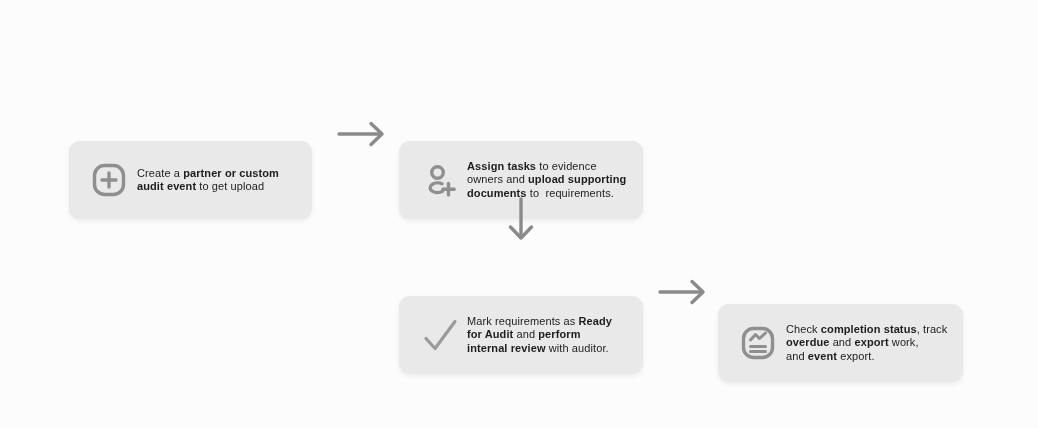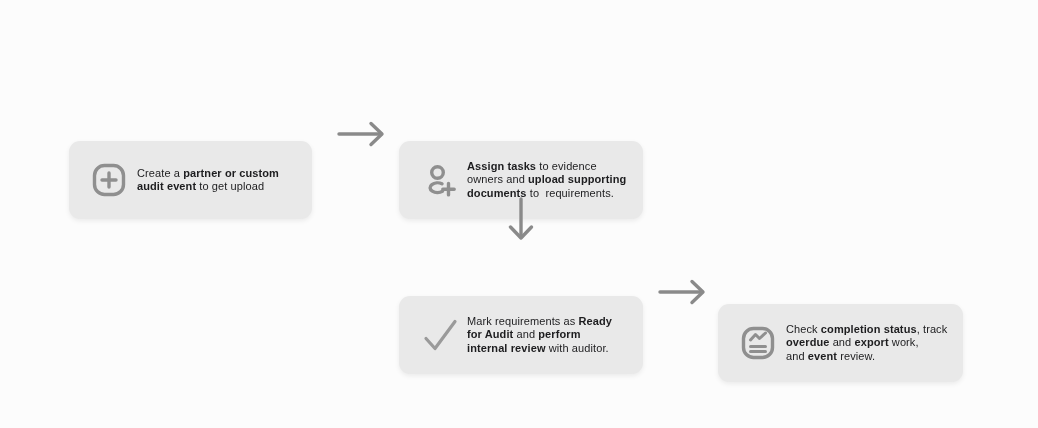--- a/index.html
+++ b/index.html
@@ -105,16 +105,16 @@
   <div class="card card-4">
     <span class="icon-box">
       <svg width="36" height="36" viewBox="0 0 36 36" fill="none">
         <rect x="3.5" y="3.5" width="29" height="29" rx="10" stroke="#8f8f8f" stroke-width="3.4"></rect>
         <path d="M10.5 15 L15.5 9.5 L19.5 13.5 L25.5 8" stroke="#8f8f8f" stroke-width="3" stroke-linecap="round" stroke-linejoin="round" fill="none"></path>
         <path d="M10.5 21.5h15M10.5 26.5h15" stroke="#8f8f8f" stroke-width="3" stroke-linecap="round"></path>
       </svg>
     </span>
     <div class="step-text"><span>Check </span><strong>completion status</strong><span>, track
 </span><strong>overdue</strong><span> and </span><strong>export</strong><span> work,
-and </span><strong>event</strong><span> review.</span></div>
+and </span><strong>event</strong><span> export.</span></div>
   </div>
 
 </div>
 
 </body></html>

